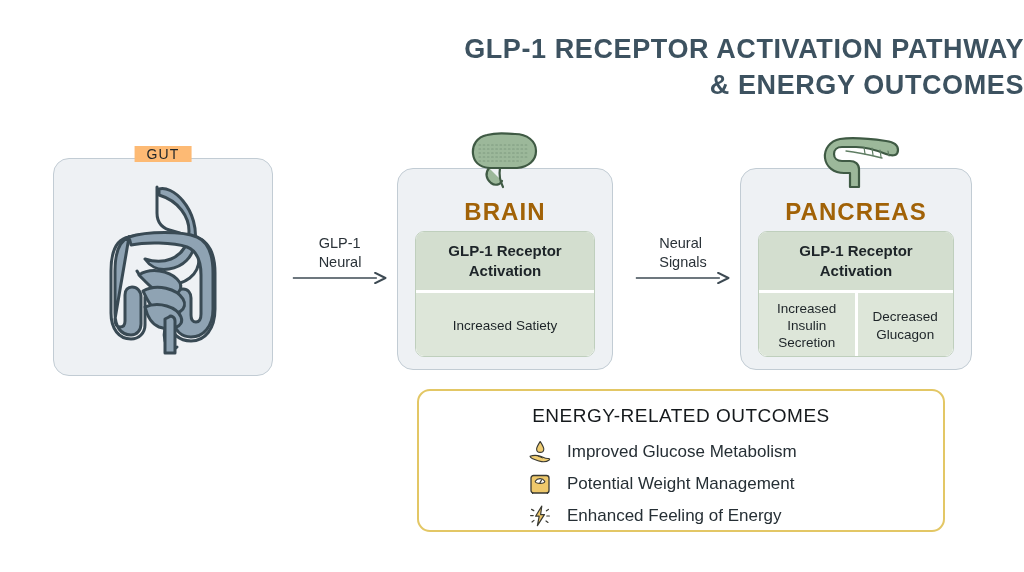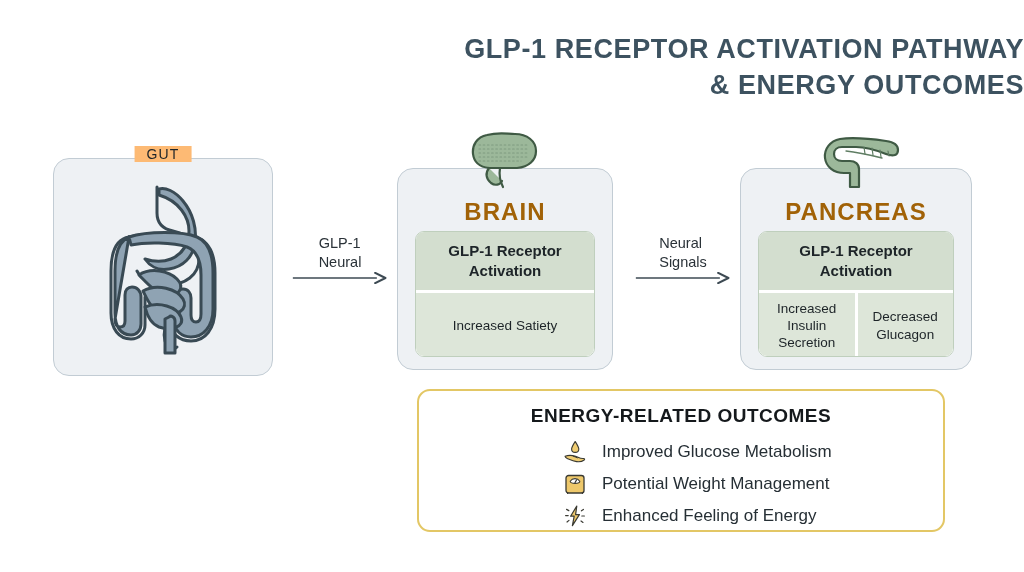--- a/index.html
+++ b/index.html
@@ -144,39 +144,38 @@
     left:417px;top:389px;
     width:528px;height:143px;
     border:2.4px solid #e3c765;
     border-radius:13px;
     background:#ffffff;
     box-sizing:border-box;
   }
   .energy-title{
     text-align:center;
     font-size:19px;
-    font-weight:700;
+    font-weight:400;
     letter-spacing:.5px;
     color:#15191c;
     margin-top:14px;
   }
   .energy-list{
     margin:9px 0 0 0;
     padding:0;
     list-style:none;
     width:100%;
   }
   .energy-item{
     display:flex;
     align-items:center;
     justify-content:flex-start;
     gap:14px;
     padding-left:108px;
     height:32px;
-    margin-left:35px;
   }
   .energy-item .ico{
     width:26px;height:26px;
     flex:0 0 26px;
     display:flex;align-items:center;justify-content:center;
   }
   .energy-item .txt{
     font-size:17px;
     color:#262f35;
     white-space:nowrap;

